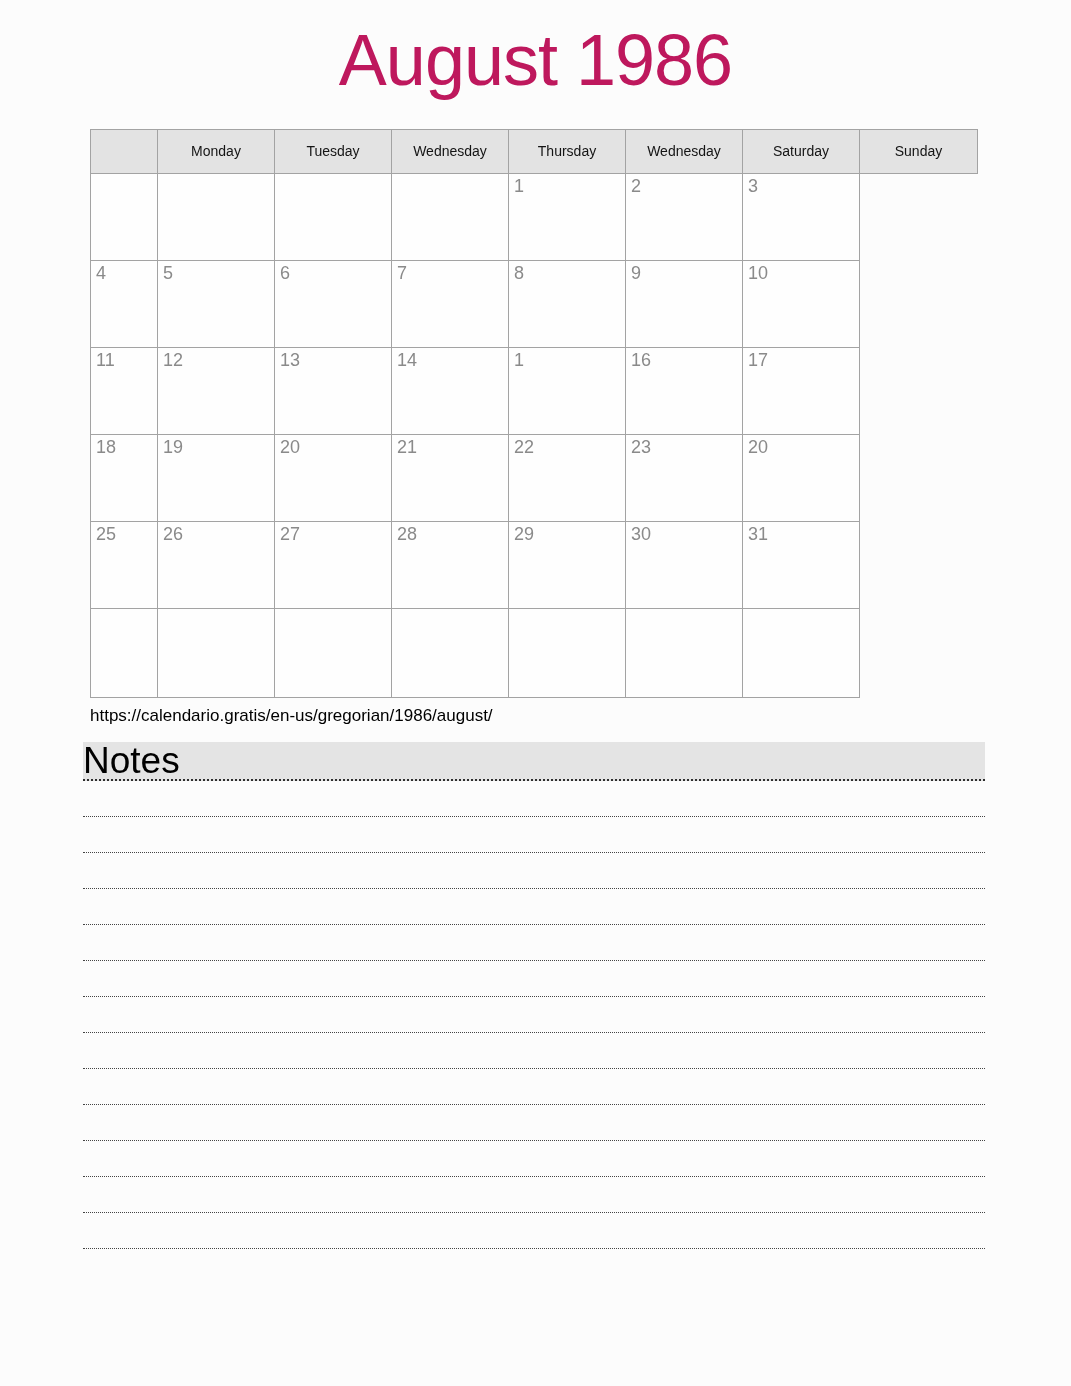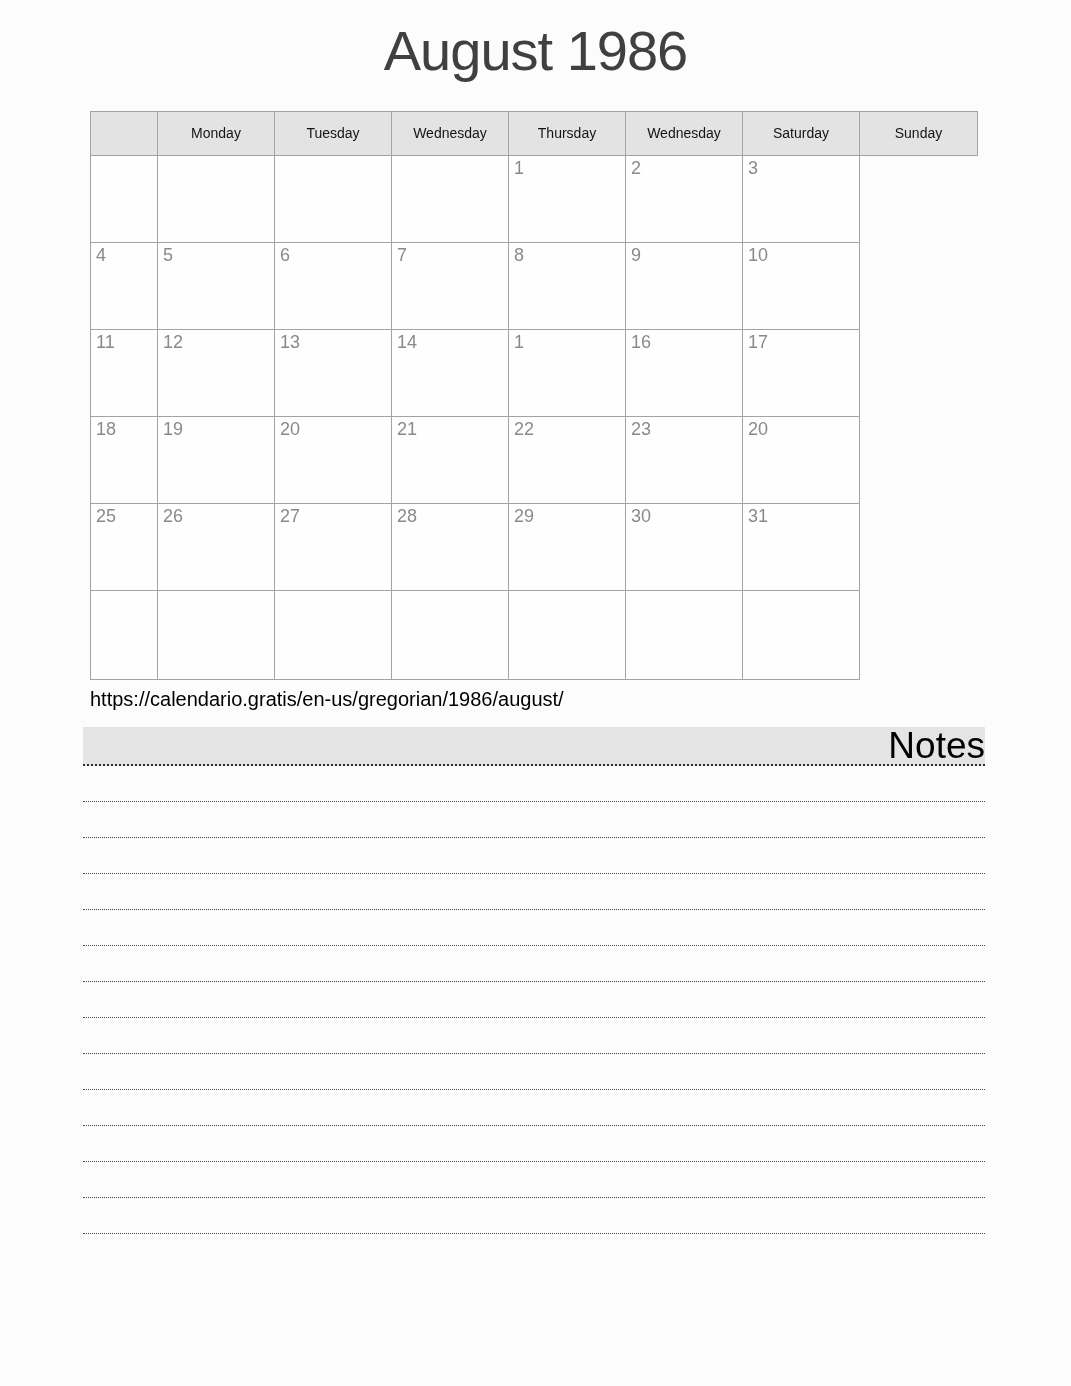--- a/index.html
+++ b/index.html
@@ -10,25 +10,25 @@
     width: 1071px;
     height: 1386px;
     background: #fcfcfc;
     font-family: "Liberation Sans", sans-serif;
     color: #000;
     overflow: hidden;
   }
   .page-title {
     margin: 20px 0 0 0;
     text-align: center;
-    font-size: 56px;
+    font-size: 72px;
     line-height: 1.12;
     font-weight: 400;
     letter-spacing: -1px;
-    color: #404040;
+    color: #be185d;
   }
   table.calendar {
     border-collapse: collapse;
     table-layout: fixed;
     width: 887px;
     margin: 28px 0 0 90px;
   }
   table.calendar th,
   table.calendar td {
     border: 1px solid var(--grid-border, #a3a3a3);
@@ -51,30 +51,30 @@
     text-align: left;
     padding: 2px 2px 0 5px;
     font-size: 18px;
     color: var(--date-text, #8a8a8a);
   }
   tr.filler-row td.day-cell {
     height: 86px;
   }
   .source-url {
     margin: 8px 0 0 90px;
-    font-size: 20px;
+    font-size: 17px;
     color: #000;
   }
   .notes-header {
     margin: 16px 0 0 83px;
     width: 902px;
     height: 37px;
     background: var(--notes-bg, #e4e4e4);
     border-bottom: 2px dotted #2e2e2e;
-    text-align: right;
+    text-align: left;
   }
   .notes-header .notes-label {
     display: inline-block;
     font-size: 37px;
     line-height: 38px;
     color: #000;
   }
   .notes-lines {
     margin-left: 83px;
     width: 902px;

